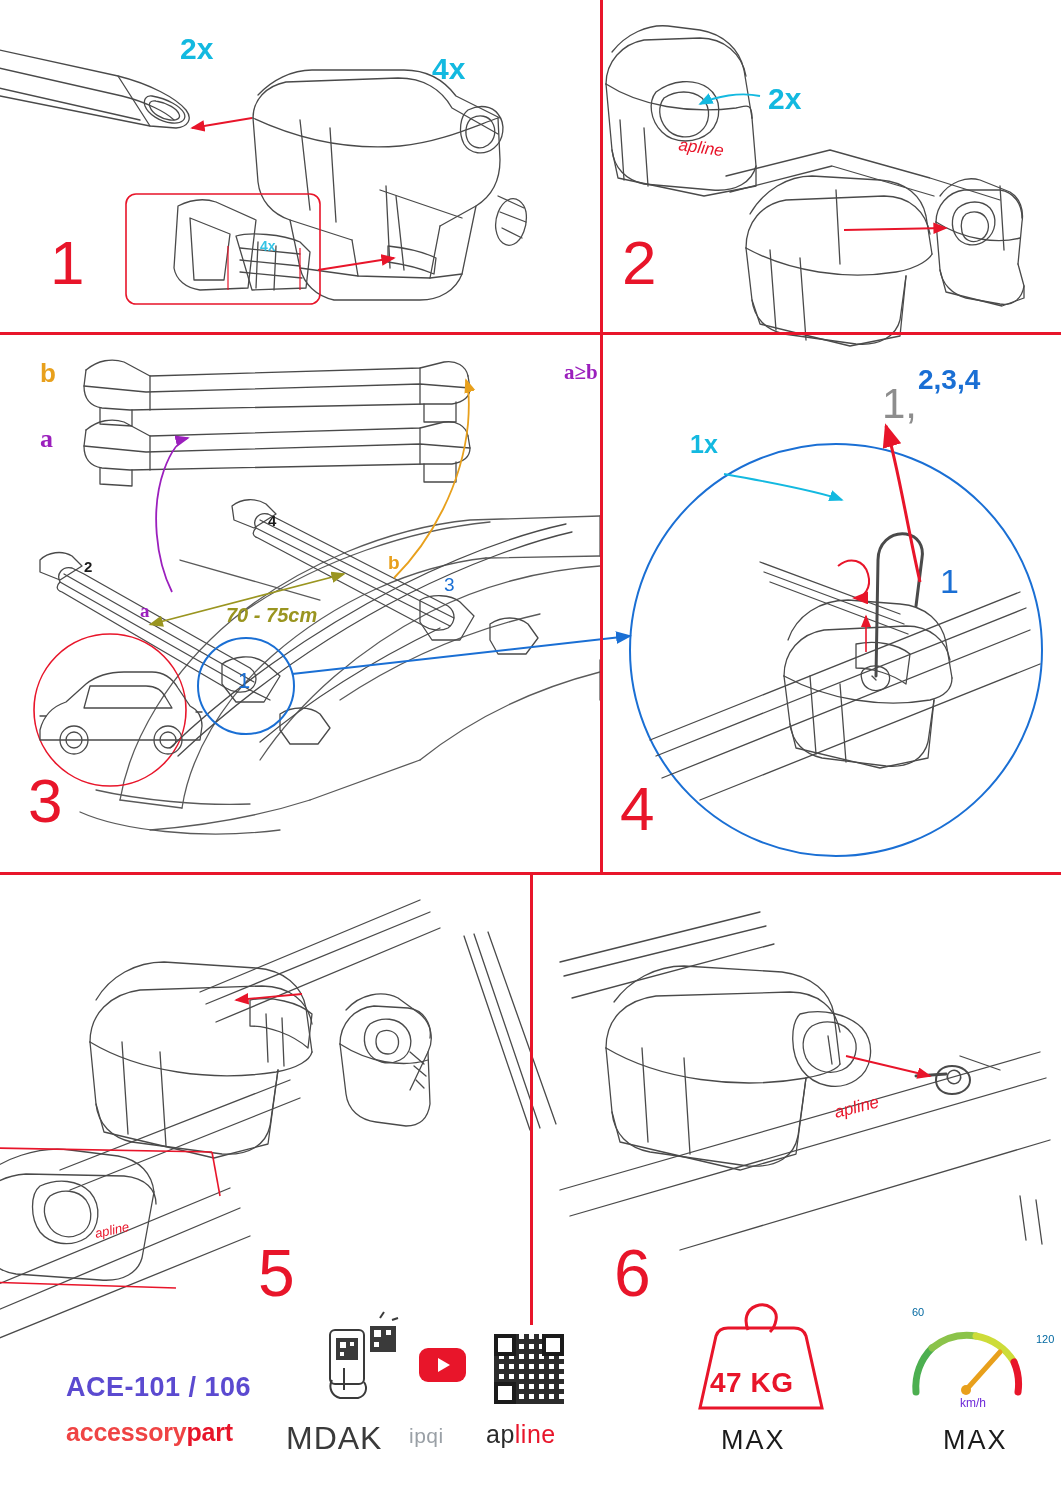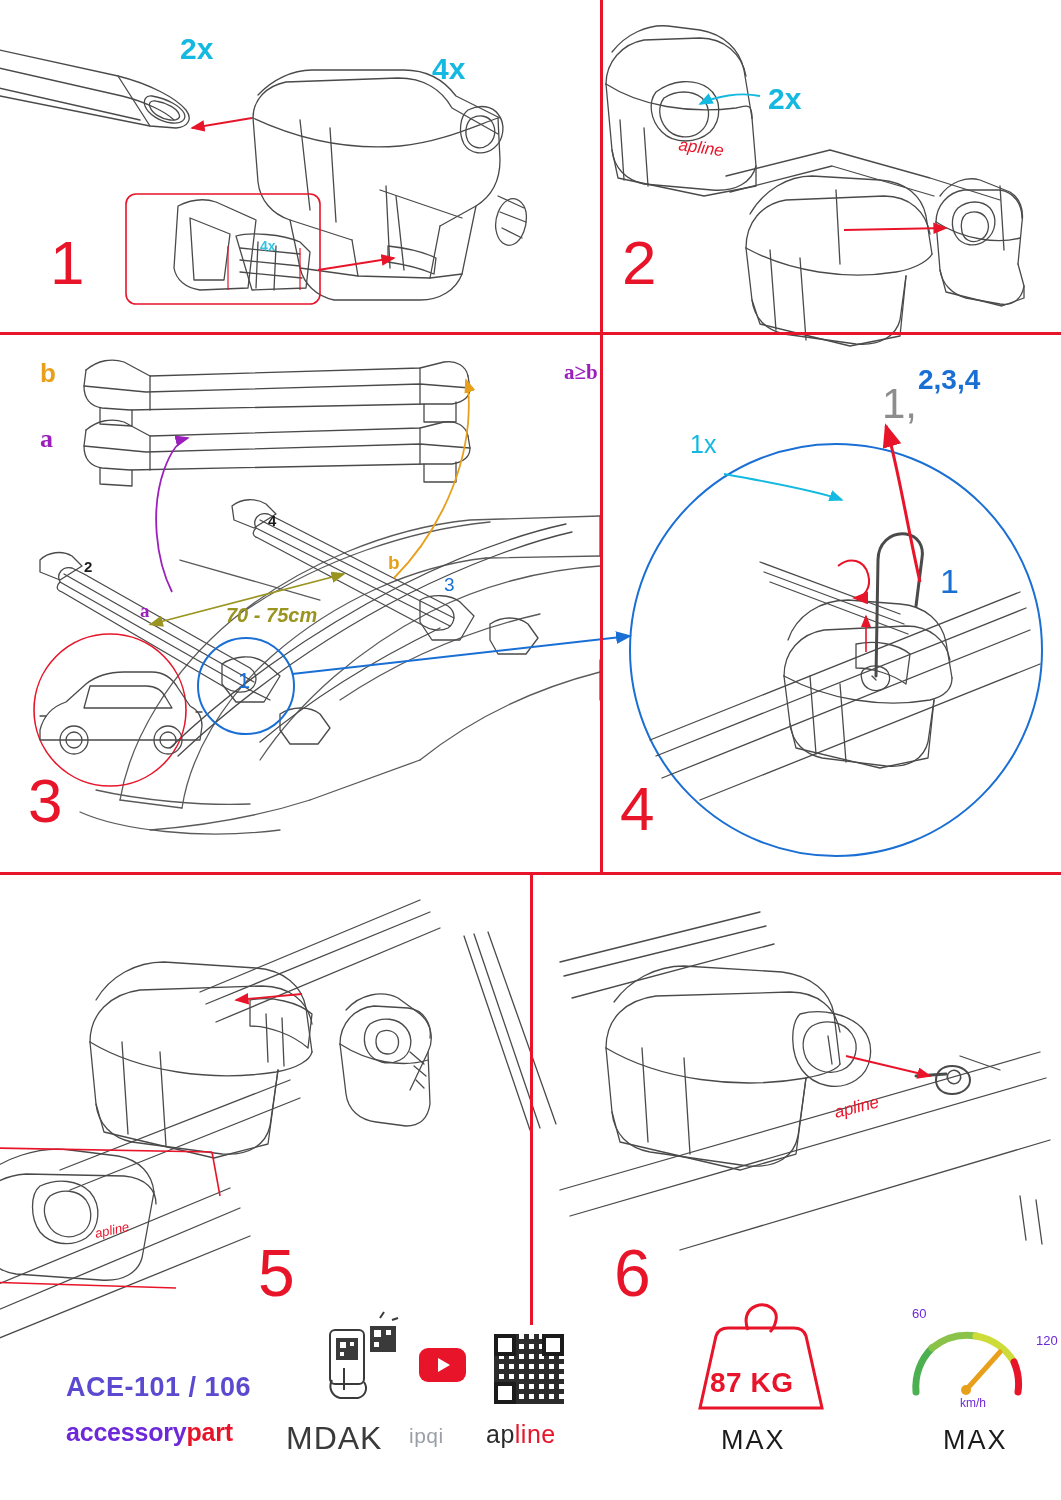--- a/index.html
+++ b/index.html
@@ -83,21 +83,21 @@
     letter-spacing: 0.5px;
   }
   .brand-accessory {
     position: absolute;
     left: 66px;
     top: 1418px;
     font-size: 25px;
     font-weight: 700;
     letter-spacing: -0.2px;
   }
-  .brand-accessory .a { color: #6d28d9; text-align: right; }
+  .brand-accessory .a { color: #ef4444; text-align: right; }
   .brand-accessory .p { color: #e8152a; }
 
   .brand-mdak {
     position: absolute;
     left: 286px;
     top: 1420px;
     font-size: 32px;
     font-weight: 400;
     color: #3a3a3a;
     letter-spacing: 1px;
@@ -142,22 +142,22 @@
   }
   .kmh {
     position: absolute;
     left: 960px;
     top: 1396px;
     font-size: 12px;
     color: #6d28d9;
   }
   .gauge-tick {
     position: absolute;
-    font-size: 13px;
-    color: #6d28d9;
+    font-size: 11px;
+    color: #0369a1;
   }
   #tick60 { left: 912px; top: 1306px; }
   #tick120 { left: 1000px; top: 1333px; margin-left: 36px; }
 
   .qr {
     position: absolute;
     width: 70px;
     height: 70px;
     left: 494px;
     top: 1334px;
@@ -564,21 +564,21 @@
   <div class="lbl purple" style="left:40px; top:424px; font-size:26px;">a</div>
   <div class="lbl purple" style="left:140px; top:600px; font-size:19px;">a</div>
   <div class="lbl orange" style="left:388px; top:552px; font-size:19px;">b</div>
   <div class="lbl olive" style="left:226px; top:604px; font-size:20px; font-style:italic;">70 - 75cm</div>
   <div class="lbl blue" style="left:238px; top:668px; font-size:22px; font-weight:400;">1</div>
   <div class="lbl" style="left:84px; top:558px; font-size:15px; color:#1b1b1b;">2</div>
   <div class="lbl blue" style="left:444px; top:574px; font-size:19px; font-weight:400;">3</div>
   <div class="lbl" style="left:268px; top:512px; font-size:15px; color:#1b1b1b;">4</div>
 
   <div class="lbl purple" style="left:564px; top:360px; font-size:21px;">a≥b</div>
-  <div class="lbl cyan" style="left:690px; top:430px; font-size:25px; font-weight:400;">1x</div>
+  <div class="lbl cyan" style="left:690px; top:430px; font-size:25px; font-weight:700;">1x</div>
   <div class="lbl blue" style="left:940px; top:562px; font-size:34px; font-weight:400;">1</div>
   <div class="lbl grey" style="left:882px; top:380px; font-size:42px; font-weight:400;">1,</div>
   <div class="lbl blue" style="left:918px; top:364px; font-size:28px; font-weight:700;">2,3,4</div>
 
   <div class="footer-code">ACE-101 / 106</div>
 
   <div class="brand-accessory">
     <span class="a">accessory</span><span class="p">part</span>
   </div>
   <div class="brand-mdak">MDAK</div>
@@ -587,20 +587,20 @@
     <span class="ap">ap</span><span class="line">line</span>
   </div>
 
   <div class="yt"></div>
 
   <div class="qr"></div>
   <div class="qr-frame" style="left:494px; top:1334px;"></div>
   <div class="qr-frame" style="left:542px; top:1334px;"></div>
   <div class="qr-frame" style="left:494px; top:1382px;"></div>
 
-  <div class="weight-val">87 KG</div>
+  <div class="weight-val">47 KG</div>
   <div class="maxtext" id="max-weight">MAX</div>
   <div class="maxtext" id="max-speed">MAX</div>
   <div class="kmh">km/h</div>
   <div class="gauge-tick" id="tick60">60</div>
   <div class="gauge-tick" id="tick120">120</div>
 
 </div>
 
 </body></html>

